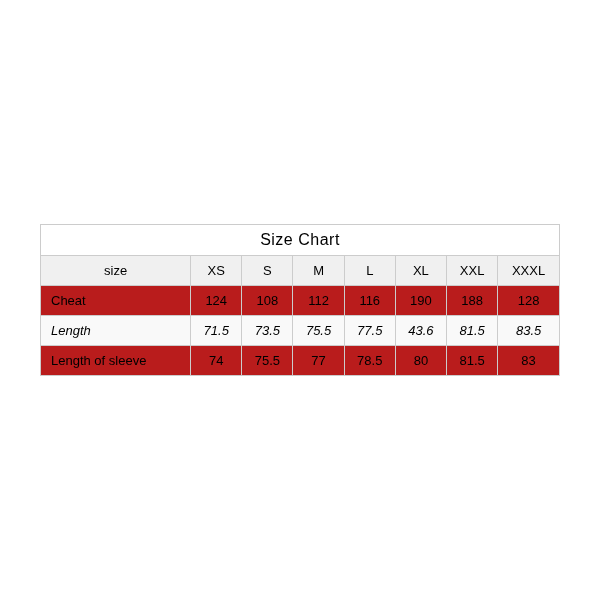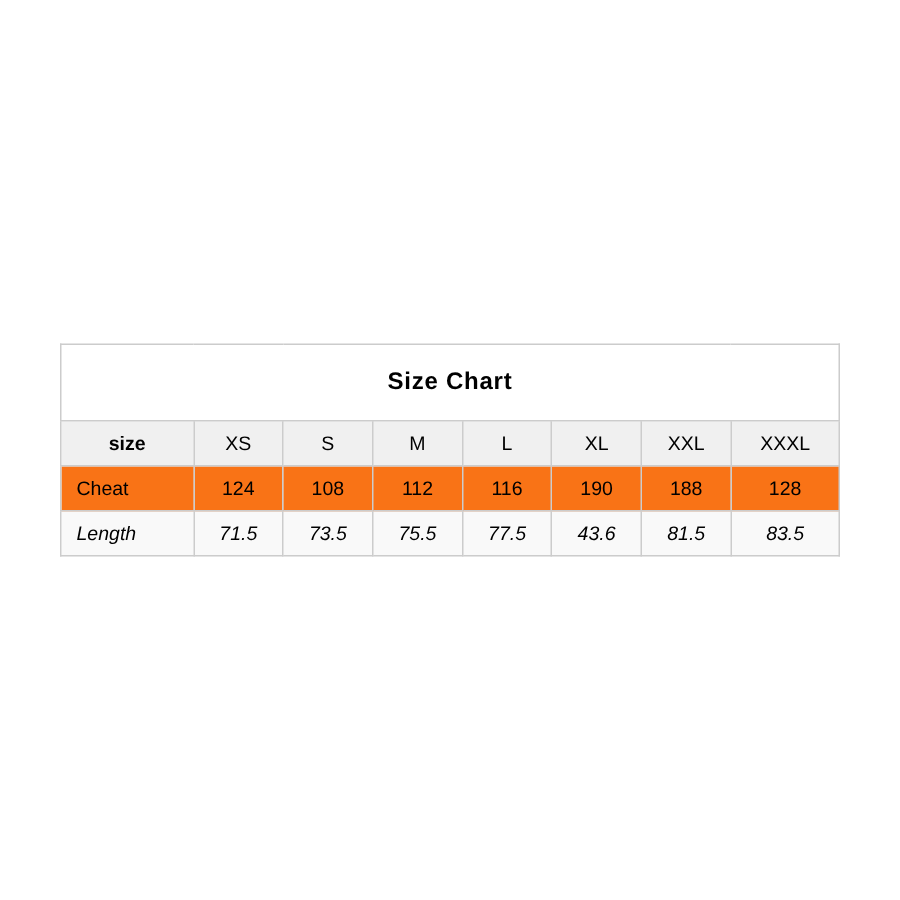--- a/index.html
+++ b/index.html
@@ -24,46 +24,46 @@
 
     table {
       width: 100%;
       border-collapse: collapse;
       border: 1px solid #cccccc;
     }
 
     .title-row td {
       text-align: center;
       font-size: 16px;
-      font-weight: bold;
-      padding: 16px 8px;
+      font-weight: normal;
+      padding: 6px 8px;
       border: 1px solid #cccccc;
       background: #ffffff;
       letter-spacing: 0.5px;
     }
 
     .header-row td {
       text-align: center;
       font-size: 13px;
       font-weight: normal;
       padding: 7px 6px;
       border: 1px solid #cccccc;
       background: #f0f0f0;
     }
 
     .header-row td:first-child {
-      font-weight: bold;
+      font-weight: normal;
     }
 
     .data-row td {
       text-align: center;
       font-size: 13px;
       padding: 7px 6px;
       border: 1px solid #cccccc;
-      background: #f97316;
+      background: #b91c1c;
     }
 
     .data-row.alt td {
       background: #f9f9f9;
       font-style: italic;
     }
 
     .data-row td:first-child {
       text-align: left;
       padding-left: 10px;
@@ -101,15 +101,25 @@
     <tr class="data-row alt">
     <td>Length</td>
           <td>71.5</td>
           <td>73.5</td>
           <td>75.5</td>
           <td>77.5</td>
           <td>43.6</td>
           <td>81.5</td>
           <td>83.5</td>
         </tr>
+    <tr class="data-row">
+    <td>Length of sleeve</td>
+          <td>74</td>
+          <td>75.5</td>
+          <td>77</td>
+          <td>78.5</td>
+          <td>80</td>
+          <td>81.5</td>
+          <td>83</td>
+        </tr>
   </tbody>
     </table>
 </div>
 
 </body></html>

